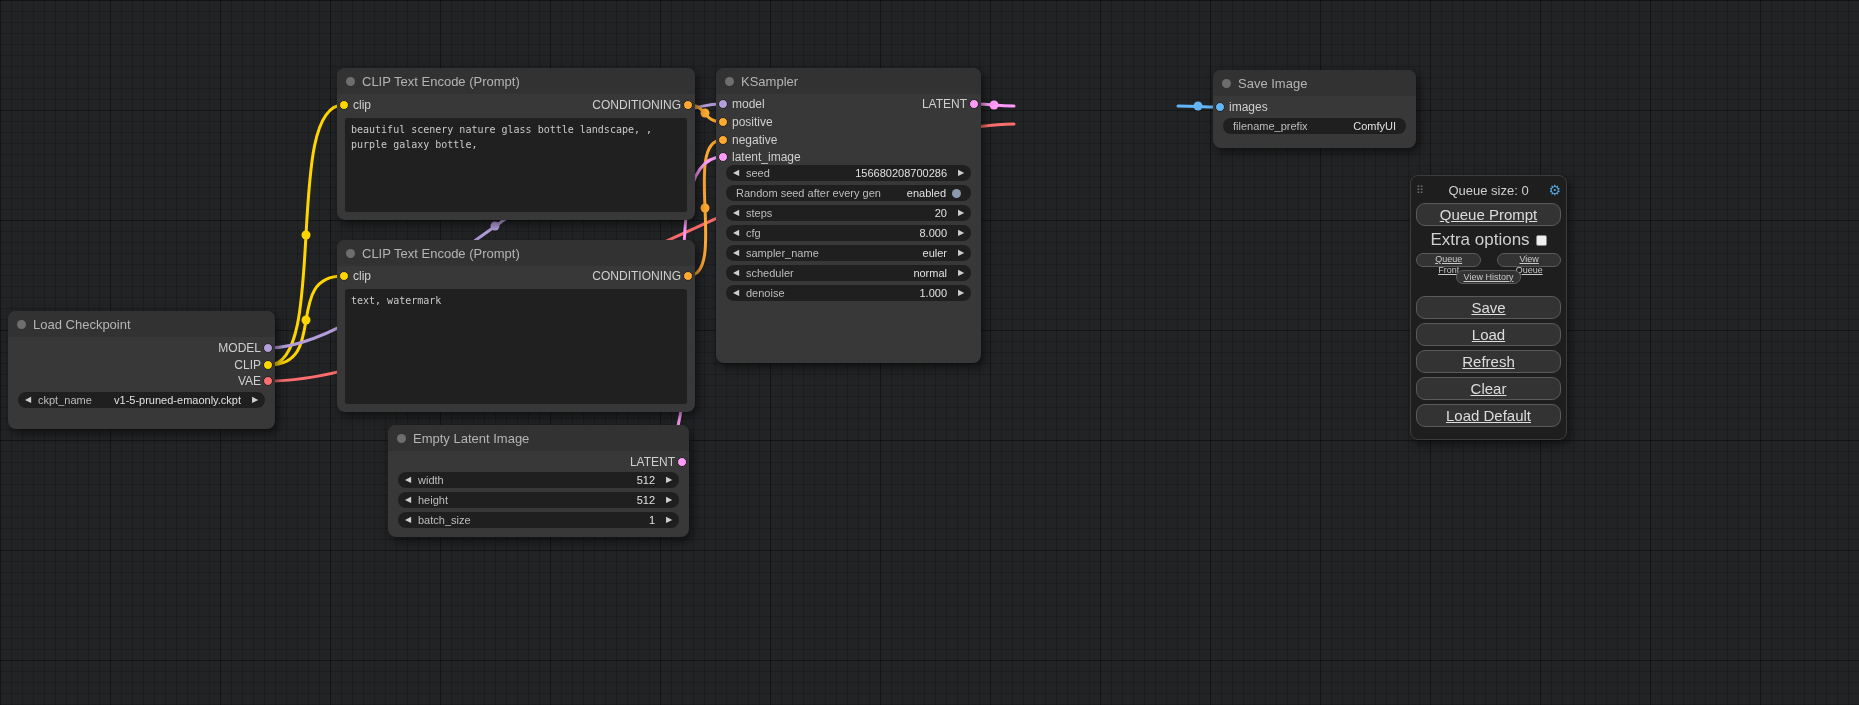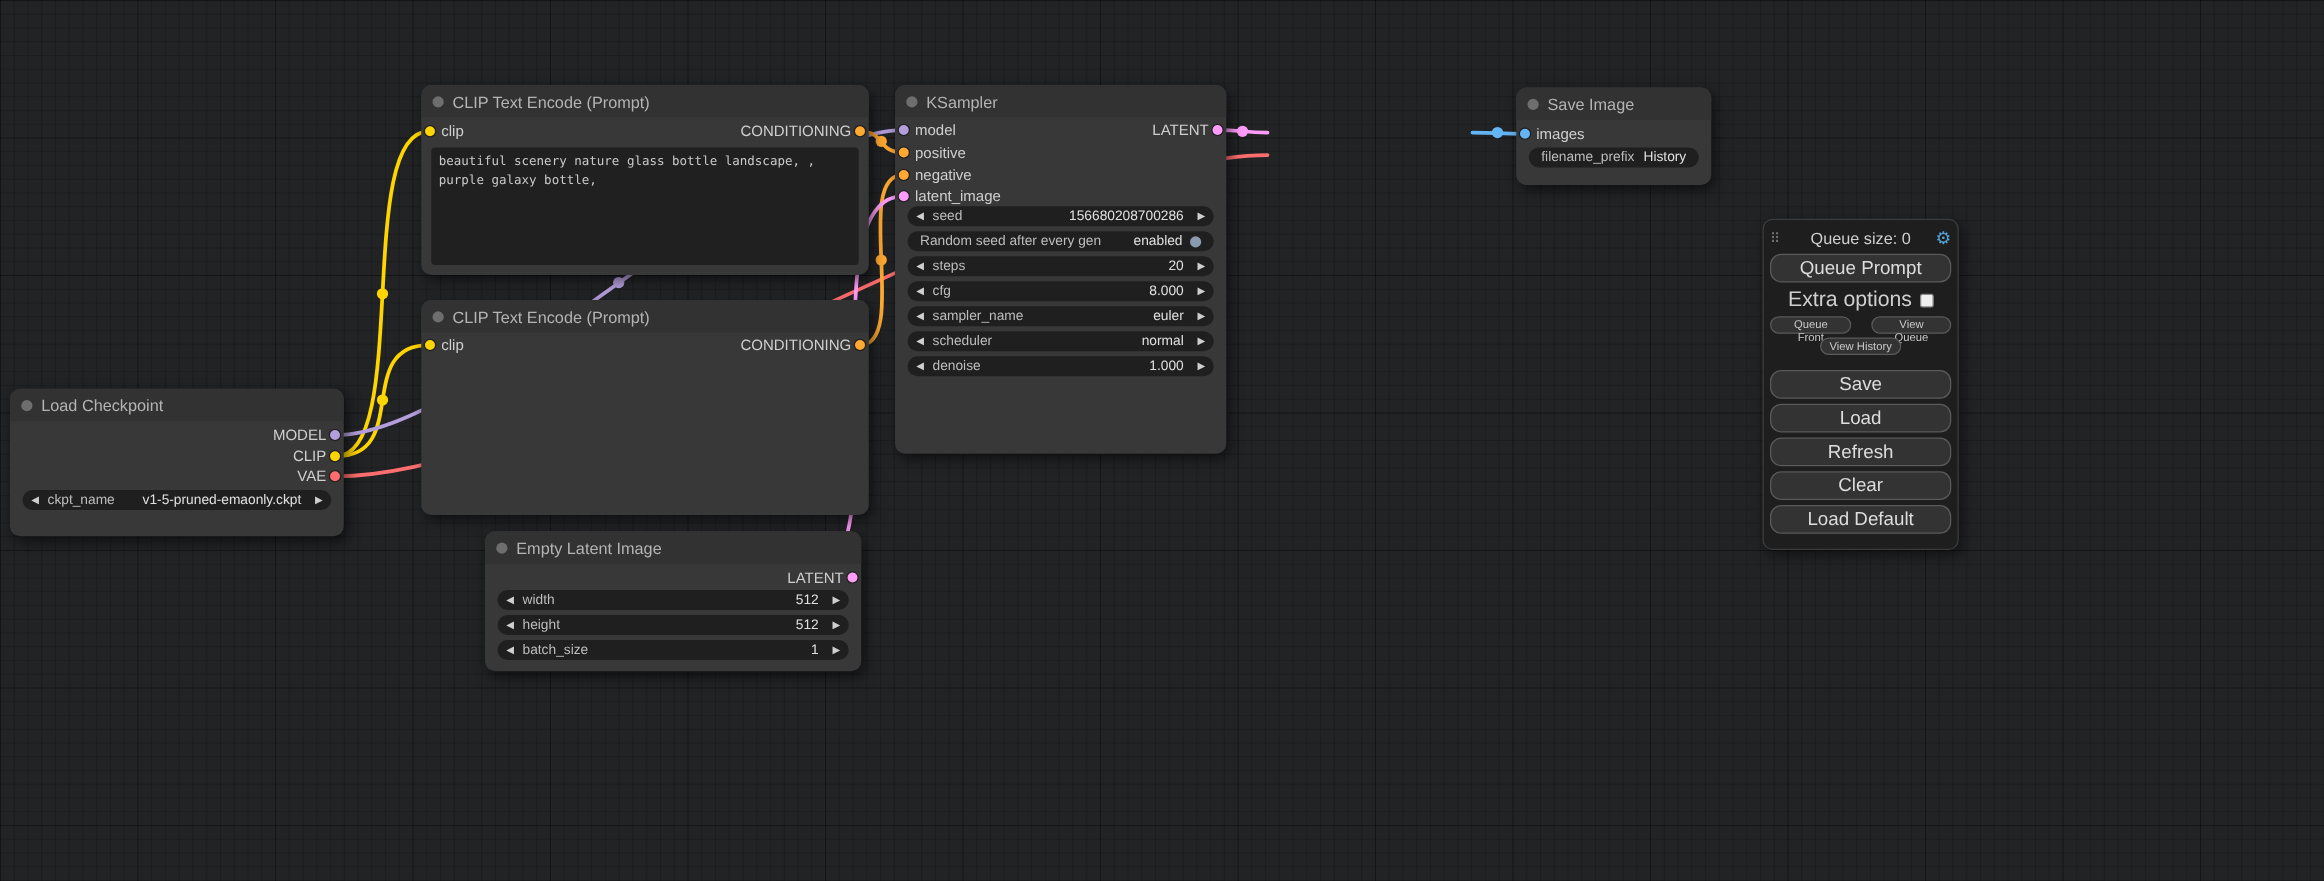--- a/index.html
+++ b/index.html
@@ -44,21 +44,21 @@
             font-family:"DejaVu Sans Mono", monospace; font-size:10px; line-height:1.45; outline:none; }
 
   .menu { position:absolute; left:1410px; top:175px; width:157px; z-index:4;
           background:#1e1e1e; border:1px solid #3c3c3c; border-radius:8px;
           box-shadow:3px 4px 10px rgba(0,0,0,.5); padding:5px 5px 8px 5px; color:#ccc; }
   .menu-header { display:flex; align-items:center; height:18px; margin-bottom:3px; }
   .drag { color:#6f6f6f; font-size:11px; width:16px; cursor:grab; }
   .qsize { flex:1; text-align:center; font-size:13px; color:#cfcfcf; }
   .gear { color:#55a3d8; font-size:14px; width:16px; text-align:right; cursor:pointer; }
   button.btn { display:block; background:#333333; border:1px solid #5a5a5a; border-radius:9px;
-               color:#dddddd; font-family:"Liberation Sans", sans-serif; cursor:pointer; }
+               color:#dddddd; font-family:"Liberation Sans", sans-serif; cursor:pointer;text-decoration:underline; }
   button.btn.big { width:100%; height:23px; font-size:15px; margin:4px 0; }
   .extra-row { display:flex; align-items:center; justify-content:center; gap:6px;
                font-size:17px; color:#cfcfcf; margin:4px 0 3px 0; }
   .checkbox { width:11px; height:11px; background:#efefef; border:1px solid #888; border-radius:2px; }
   .small-row { display:flex; justify-content:center; gap:16px; margin:3px 0; }
   button.btn.small { font-size:9px; height:14px; line-height:11px; padding:0 7px; border-radius:7px; color:#c9c9c9; }
   .big-stack { margin-top:12px; }
 </style>
 </head>
 <body>
@@ -119,20 +119,21 @@
 
   <div class="node" style="left:337px;top:240px;width:358px;height:172px">
     <div class="ntitle">
       <span class="tdot"></span>
       <span>CLIP Text Encode (Prompt)</span>
     </div>
     <span class="pdot in c-clip" style="top:31px"></span>
     <div class="slot-label" style="left:16px;top:28px">clip</div>
     <div class="slot-label out" style="right:14px;top:28px">CONDITIONING</div>
     <span class="pdot out c-cond" style="top:31px"></span>
+    <textarea class="prompt" style="top: 49px; height: 115px;">text, watermark</textarea>
   </div>
 
   <div class="node" style="left:388px;top:425px;width:301px;height:112px">
     <div class="ntitle">
       <span class="tdot"></span>
       <span>Empty Latent Image</span>
     </div>
     <div class="slot-label out" style="right:14px;top:29px">LATENT</div>
     <span class="pdot out c-latent" style="top:32px"></span>
     <div class="widget" style="top:47px">
@@ -208,30 +209,30 @@
     </div>
     <div class="widget" style="top:217px">
       <span class="warrow">◀</span>
       <span class="wlabel">denoise</span>
       <span class="wvalue pad">1.000</span>
       <span class="warrow">▶</span>
     </div>
   </div>
 
 
-  <div class="node" style="left:1213px;top:70px;width:156px;height:78px">
+  <div class="node" style="left:1213px;top:70px;width:203px;height:78px">
     <div class="ntitle">
       <span class="tdot"></span>
       <span>Save Image</span>
     </div>
     <span class="pdot in c-image" style="top:32px"></span>
     <div class="slot-label" style="left:16px;top:29px">images</div>
     <div class="widget noarrow" style="top:48px">
       <span class="wlabel">filename_prefix</span>
-      <span class="wvalue">History</span>
+      <span class="wvalue">ComfyUI</span>
     </div>
   </div>
 
   <div class="menu">
     <div class="menu-header">
       <span class="drag">⠿</span>
       <span class="qsize">Queue size: 0</span>
       <span class="gear">⚙</span>
     </div>
     <button class="btn big">Queue Prompt</button>

